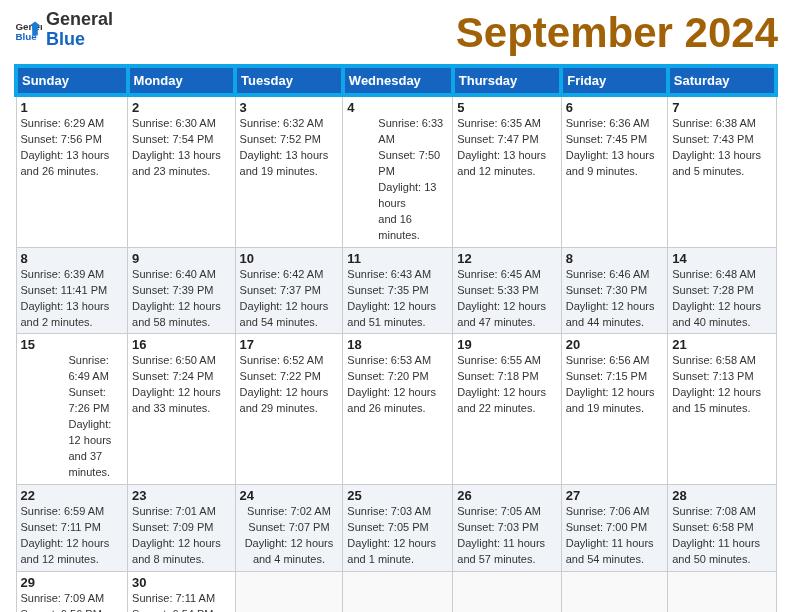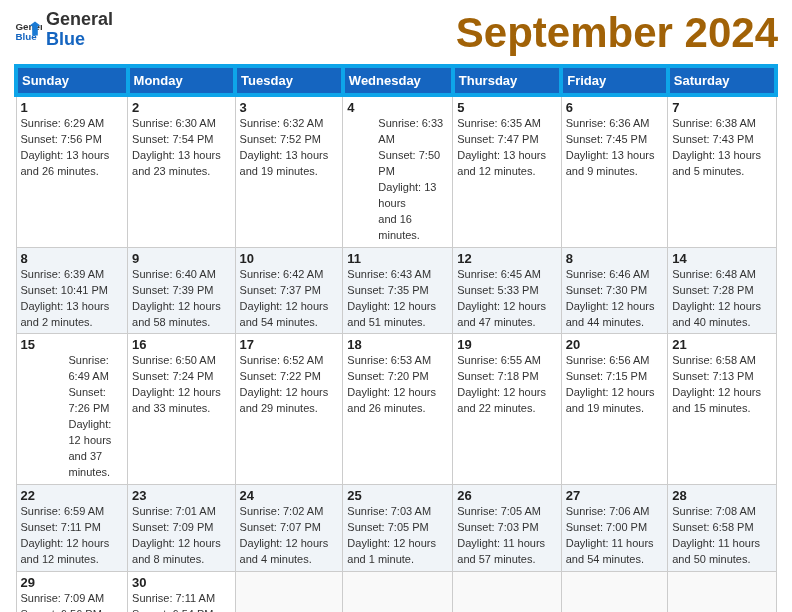--- a/index.html
+++ b/index.html
@@ -175,21 +175,21 @@
             <div class="day-info" style="white-space: pre-line;">Sunrise: 6:38 AM
 Sunset: 7:43 PM
 Daylight: 13 hours
 and 5 minutes.</div>
           </td>
         </tr>
         <tr>
           <td>
             <span class="day-num">8</span>
             <div class="day-info" style="white-space: pre-line;">Sunrise: 6:39 AM
-Sunset: 10:41 PM
+Sunset: 11:41 PM
 Daylight: 13 hours
 and 2 minutes.</div>
           </td>
           <td>
             <span class="day-num">9</span>
             <div class="day-info" style="white-space: pre-line;">Sunrise: 6:40 AM
 Sunset: 7:39 PM
 Daylight: 12 hours
 and 58 minutes.</div>
           </td>
@@ -290,21 +290,21 @@
           </td>
           <td>
             <span class="day-num">23</span>
             <div class="day-info" style="white-space: pre-line;">Sunrise: 7:01 AM
 Sunset: 7:09 PM
 Daylight: 12 hours
 and 8 minutes.</div>
           </td>
           <td>
             <span class="day-num">24</span>
-            <div class="day-info" style="white-space: pre-line;">Sunrise: 7:02 AM
+            <div class="day-info" style="white-space: pre-line; text-align: center;">Sunrise: 7:02 AM
 Sunset: 7:07 PM
 Daylight: 12 hours
 and 4 minutes.</div>
           </td>
           <td>
             <span class="day-num">25</span>
             <div class="day-info" style="white-space: pre-line;">Sunrise: 7:03 AM
 Sunset: 7:05 PM
 Daylight: 12 hours
 and 1 minute.</div>

